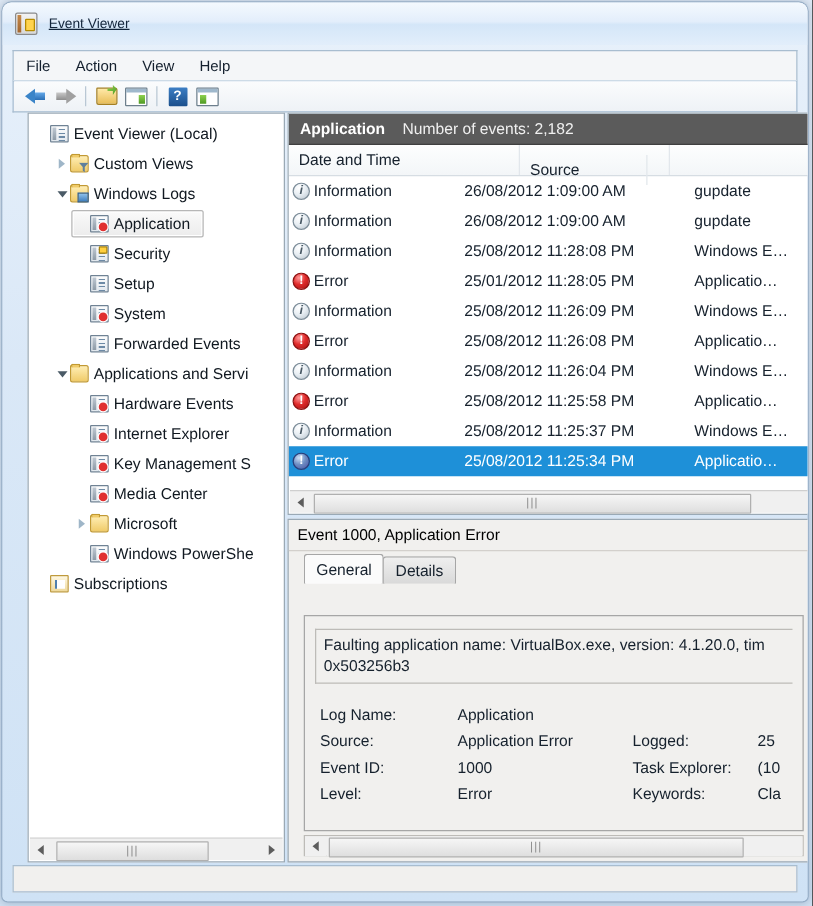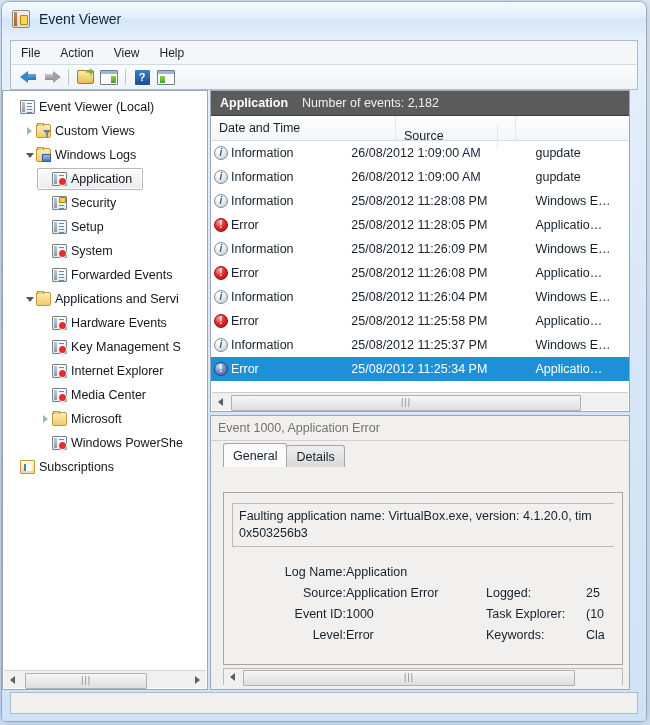--- a/index.html
+++ b/index.html
@@ -45,21 +45,21 @@
   .tb-icon::before {
     content:""; position:absolute; left:1px; top:1px; bottom:1px; width:3px;
     background: linear-gradient(180deg,#c4884a,#a3662f);
   }
   .tb-icon::after {
     content:""; position:absolute; left:7px; top:4px; width:8px; height:10px;
     background:#ffd34d; border:1px solid #b58a00; box-sizing:border-box;
     border-radius:1px;
   }
   .tb-title {
-    font-size:14px; color:#12243a; margin-left:9px; white-space:nowrap;
+    font-size:11px; color:#12243a; margin-left:9px; white-space:nowrap;text-decoration:underline;
   }
 
   
   .menubar {
     position:absolute; left:8px; top:38px; width:628px; height:24px;
     background:#f4f6f8;
     border:1px solid #a8bdd0;
     border-bottom:none;
     box-sizing:border-box;
     display:flex; align-items:center;
@@ -118,21 +118,21 @@
     background:linear-gradient(180deg,#8fd14f,#4e9a24);
   }
   .ic-help {
     width:15px;height:15px; background:linear-gradient(180deg,#3c7ec4,#1b4f8c);
     color:#fff; font-size:11px; font-weight:bold; line-height:15px; text-align:center;
     border-radius:1px;
   }
 
   
   .content {
-    position:absolute; left:0; top:88px; width:628px; height:600px;
+    position:absolute; left:20px; top:88px; width:628px; height:600px;
     box-sizing:border-box;
   }
 
   
   .tree-pane {
     position:absolute; left:0; top:0; width:206px; height:600px;
     background:#fff;
     border:1px solid #9aa9b5;
     box-sizing:border-box;
     overflow:hidden;
@@ -302,21 +302,21 @@
 
   
   .detail-box {
     position:absolute; left:0; top:325px; width:420px; height:275px;
     border:1px solid #9aa9b5; box-sizing:border-box;
     background:#f1f0ee;
     overflow:hidden;
   }
   .detail-header {
     height:24px; background:#f1f0ee; display:flex; align-items:center; padding-left:7px;
-    font-size:12.5px; color:#737373; border-bottom:1px solid #d3d0cc;
+    font-size:12.5px; color:#000000; border-bottom:1px solid #d3d0cc;
   }
   .tabstrip {
     position:relative; height:26px; padding-left:12px; display:flex; align-items:flex-end;
   }
   .tab {
     font-size:12.5px; color:#16212d; height:22px; line-height:22px;
     padding:0 9px; box-sizing:border-box;
     border:1px solid #a6a6a6; border-bottom:none;
     border-radius:3px 3px 0 0; margin-right:-1px;
     background:linear-gradient(180deg,#efefef,#d9d9d9);
@@ -335,21 +335,21 @@
     margin:4px 8px 0 8px; background:#f1f0ee;
     border:1px solid #bdbbb7; border-right:none; border-top:1px solid #bdbbb7;
     padding:4px 6px;
     font-size:12.5px; color:#16212d; line-height:17px;
     white-space:nowrap; overflow:hidden;
   }
   .kv-table {
     margin:14px 0 0 12px; font-size:12.5px; color:#16212d;
   }
   .kv-row { display:flex; height:21px; align-items:center; }
-  .kv-k { width:110px; flex:0 0 110px;text-align:right; }
+  .kv-k { width:110px; flex:0 0 110px; }
   .kv-v { width:140px; flex:0 0 140px; }
   .kv-k2 { width:100px; flex:0 0 100px; }
   .kv-v2 { flex:1; overflow:hidden; white-space:nowrap; }
 
   .detail-hscroll {
     position:absolute; left:12px; right:6px; bottom:4px; height:17px;
     background:#f0f0f0; border:1px solid #bdbbb7;
     display:flex; align-items:center; box-sizing:border-box;
   }
   .detail-hscroll .hs-thumb { width:330px; left:2px; }
@@ -475,28 +475,28 @@
               <span class="ti ti-log warn" style="position: relative; z-index: 1;">
                 <span class="lines"></span>
               </span>
               <span class="lbl" style="position: relative; z-index: 1;">Hardware Events</span>
             </div>
             <div class="tree-row" style="padding-left: 36px;">
               <span class="twisty"></span>
               <span class="ti ti-log warn" style="position: relative; z-index: 1;">
                 <span class="lines"></span>
               </span>
+              <span class="lbl" style="position: relative; z-index: 1;">Internet Explorer</span>
+            </div>
+            <div class="tree-row" style="padding-left: 36px;">
+              <span class="twisty"></span>
+              <span class="ti ti-log warn" style="position: relative; z-index: 1;">
+                <span class="lines"></span>
+              </span>
               <span class="lbl" style="position: relative; z-index: 1;">Key Management S</span>
-            </div>
-            <div class="tree-row" style="padding-left: 36px;">
-              <span class="twisty"></span>
-              <span class="ti ti-log warn" style="position: relative; z-index: 1;">
-                <span class="lines"></span>
-              </span>
-              <span class="lbl" style="position: relative; z-index: 1;">Internet Explorer</span>
             </div>
             <div class="tree-row" style="padding-left: 36px;">
               <span class="twisty"></span>
               <span class="ti ti-log warn" style="position: relative; z-index: 1;">
                 <span class="lines"></span>
               </span>
               <span class="lbl" style="position: relative; z-index: 1;">Media Center</span>
             </div>
             <div class="tree-row" style="padding-left: 36px;">
               <span class="twisty">
@@ -568,21 +568,21 @@
                   <span>Information</span>
                 </div>
                 <div class="cell" style="width: 185px;">25/08/2012 11:28:08 PM</div>
                 <div class="cell" style="width: 102px;">Windows E…</div>
               </div>
               <div class="ev-row">
                 <div class="cell level" style="width: 133px;">
                   <span class="sev error"></span>
                   <span>Error</span>
                 </div>
-                <div class="cell" style="width: 185px;">25/08/2012 11:28:05 PM</div>
+                <div class="cell" style="width: 185px;">25/01/2012 11:28:05 PM</div>
                 <div class="cell" style="width: 102px;">Applicatio…</div>
               </div>
               <div class="ev-row">
                 <div class="cell level" style="width: 133px;">
                   <span class="sev info"></span>
                   <span>Information</span>
                 </div>
                 <div class="cell" style="width: 185px;">25/08/2012 11:26:09 PM</div>
                 <div class="cell" style="width: 102px;">Windows E…</div>
               </div>

